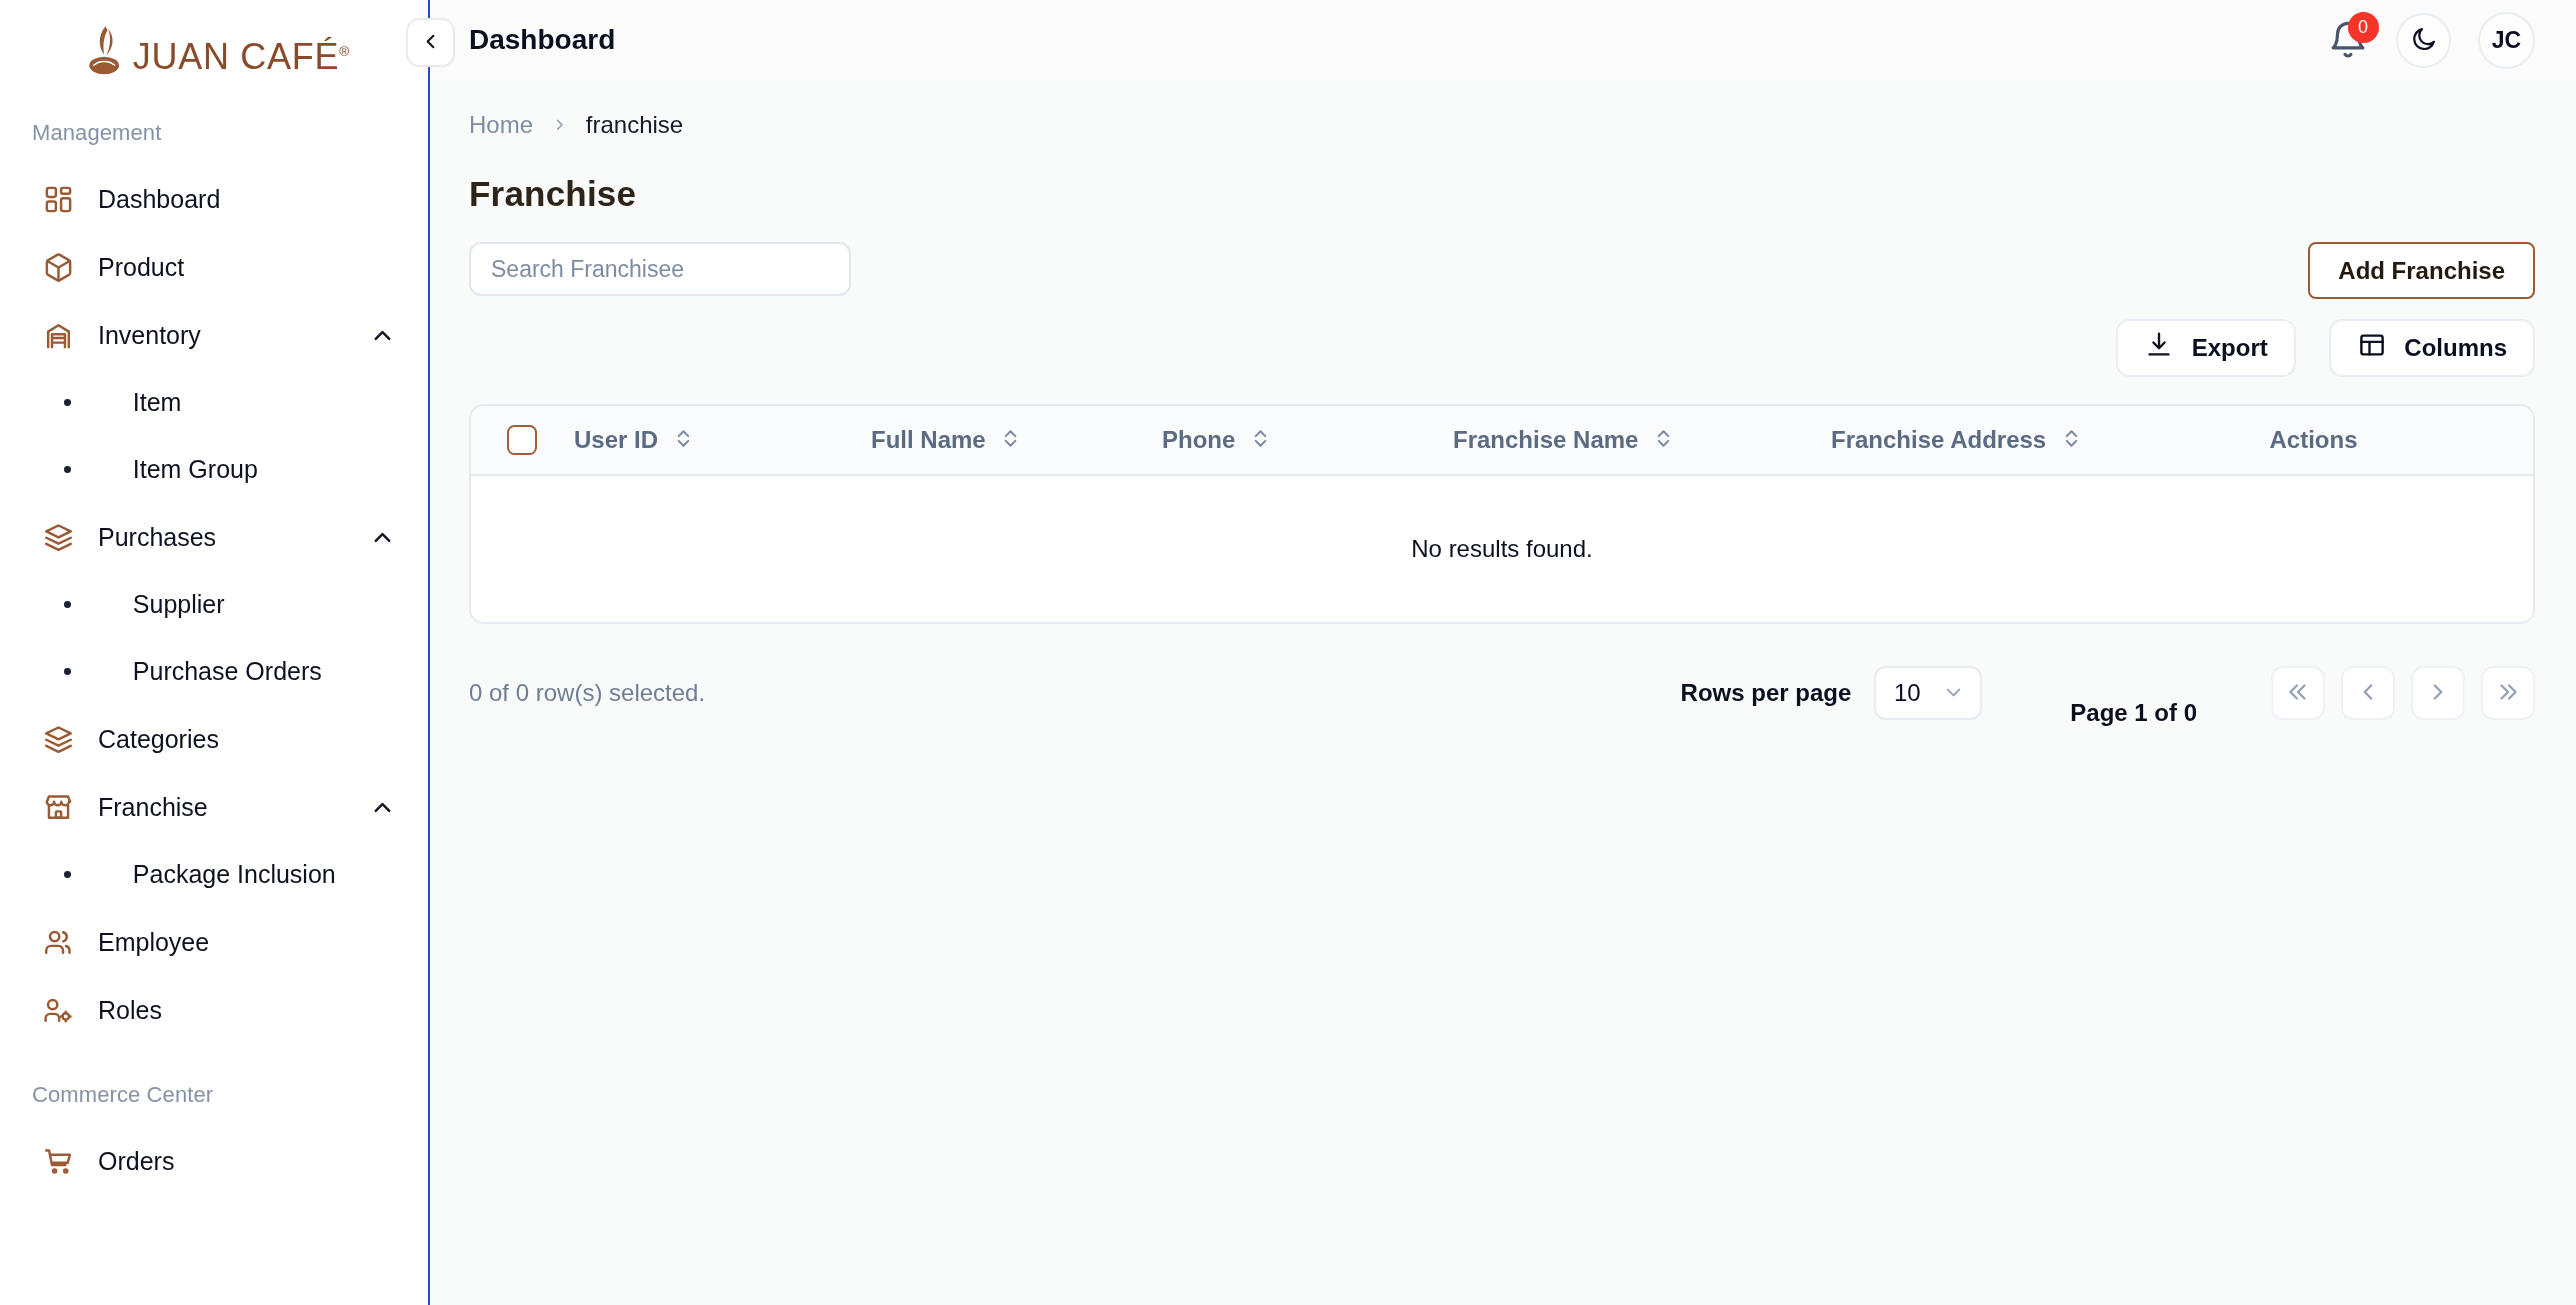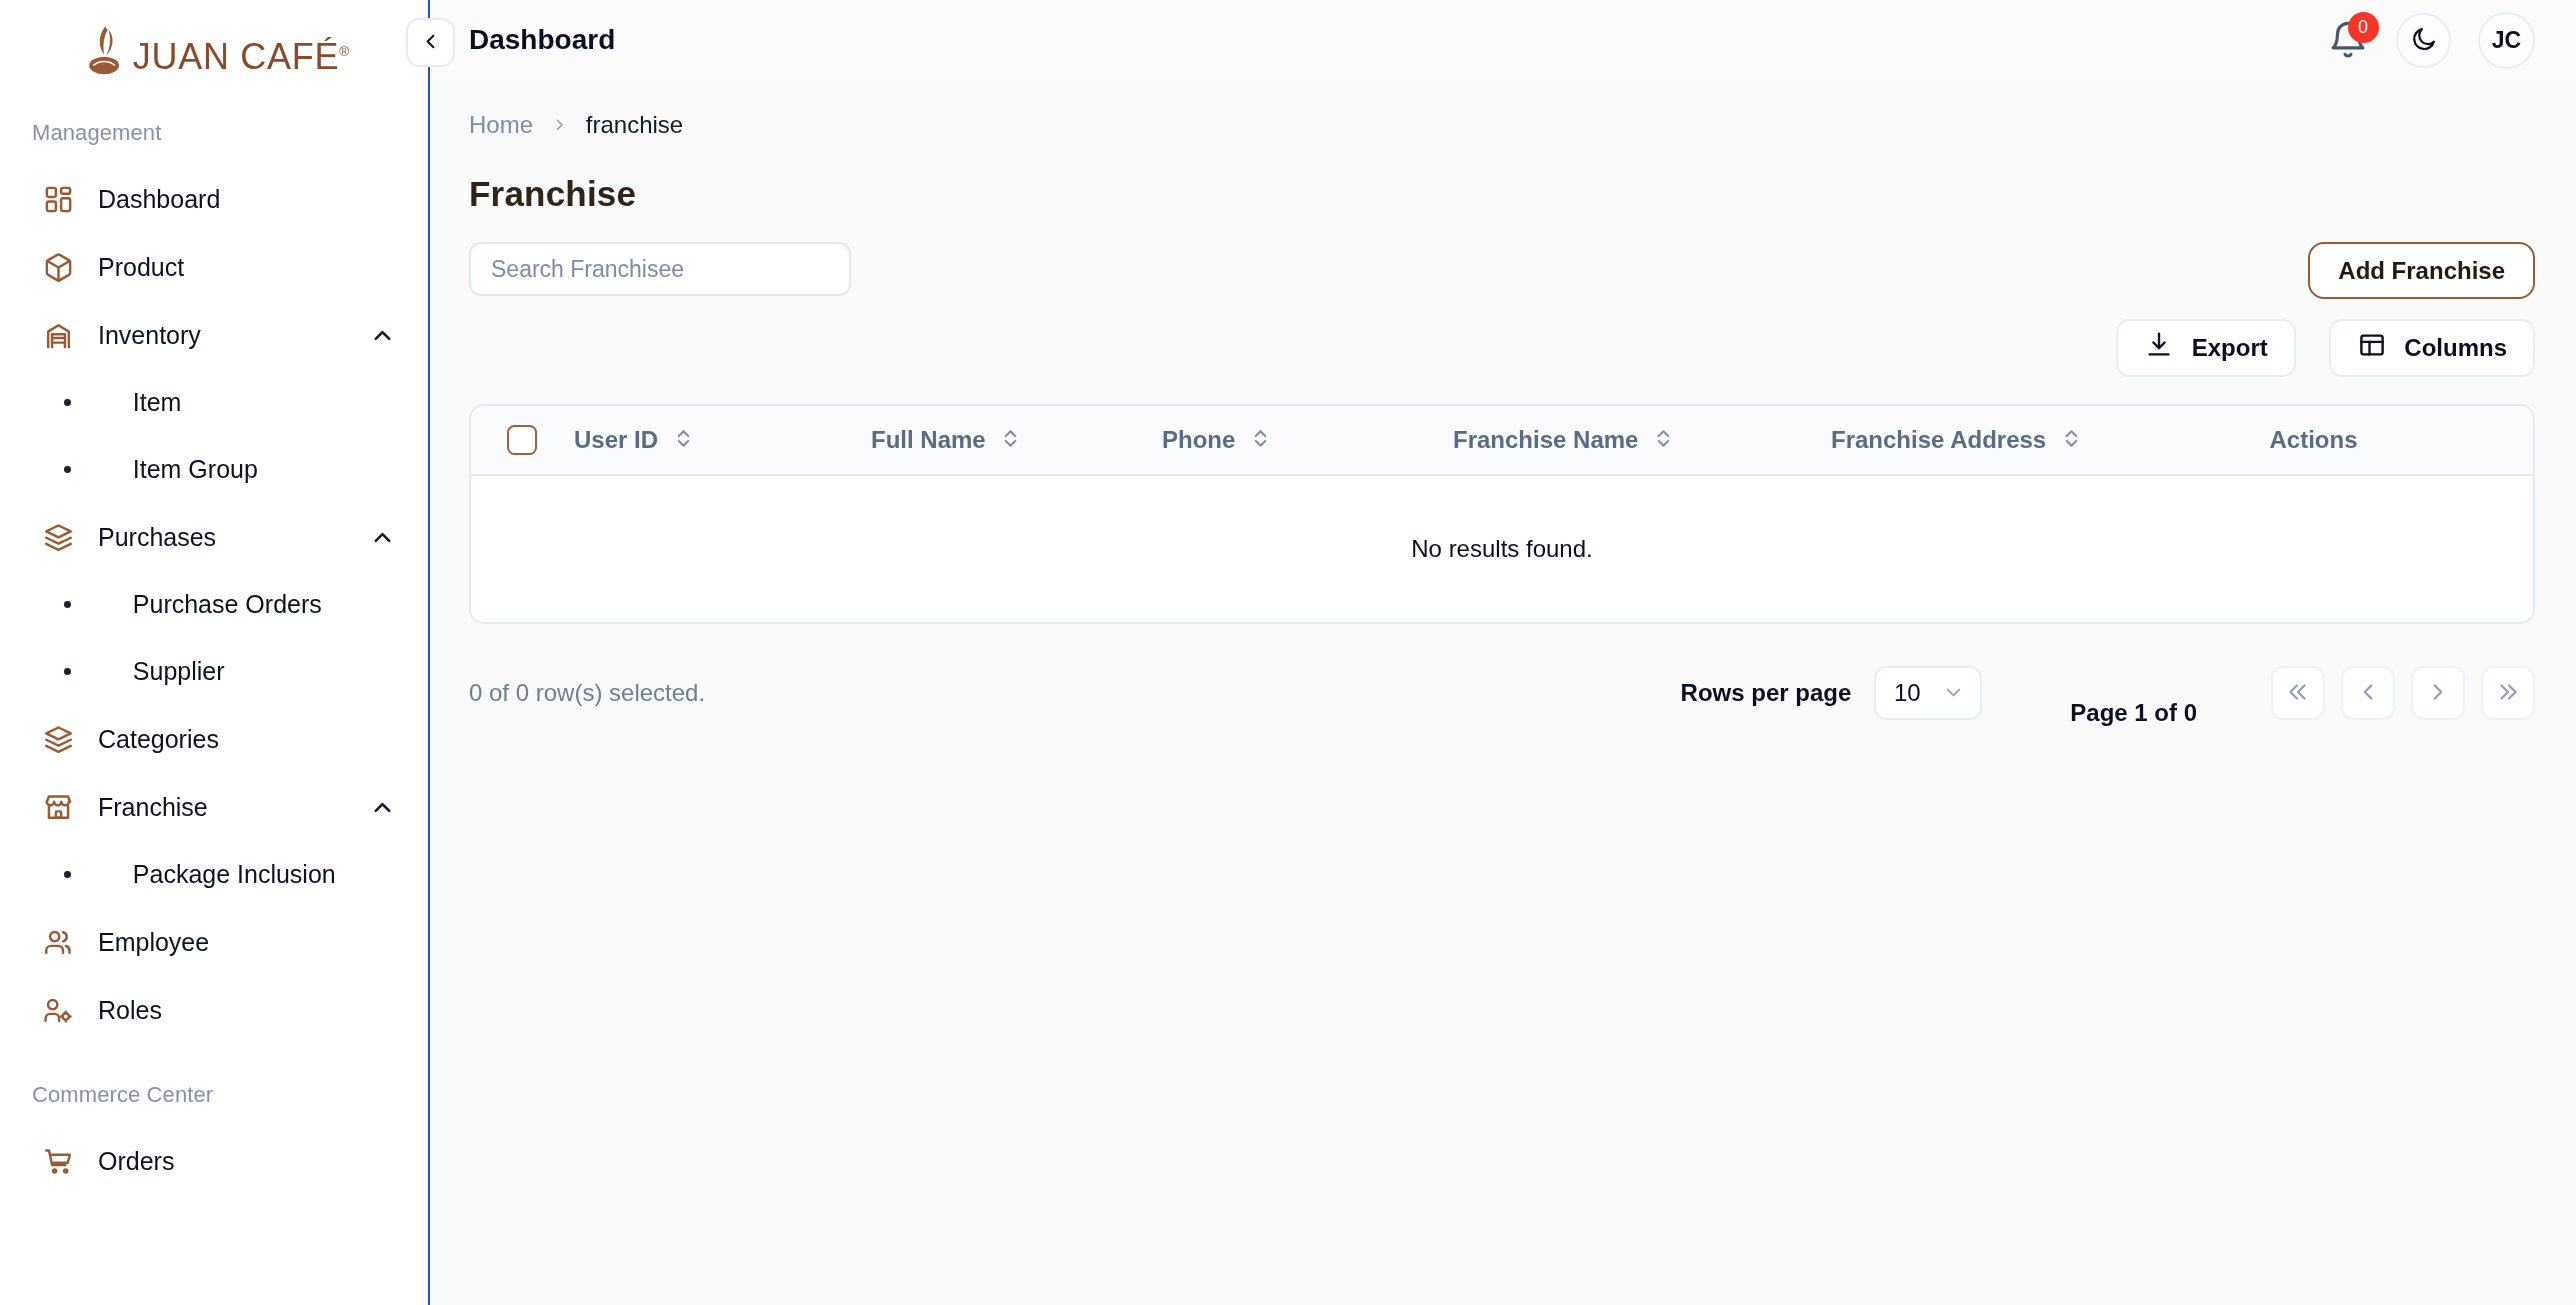--- a/index.html
+++ b/index.html
@@ -95,21 +95,21 @@
   .page-title { font-size:35px; font-weight:600; color:#2e2418; margin-top:35px; letter-spacing:0.2px; }
 
   .toolbar-row { display:flex; align-items:flex-start; margin-top:28px; }
   .search-input {
     width:382px; height:54px; border:2px solid #e2e8f0; border-radius:12px;
     background:#ffffff; font-size:23px; color:#0b1020; padding:0 20px;
     font-family:"Liberation Sans", sans-serif; outline:none;
   }
   .search-input::placeholder { color:#7e8ca2; }
   .add-btn {
-    margin-left:auto; height:57px; border:2px solid #9a5a33; border-radius:16px;
+    margin-left:auto; height:57px; border:2px solid #9a5a33; border-radius:8px;
     background:#ffffff; color:#241a10; font-size:24px; font-weight:600;
     padding:0 28px; cursor:pointer; font-family:"Liberation Sans", sans-serif;
   }
 
   .tools-row { display:flex; justify-content:flex-end; gap:33px; margin-top:20px; }
   .tool-btn {
     height:58px; border:2px solid #e9edf3; border-radius:13.5px; background:#ffffff;
     display:flex; align-items:center; gap:17.6px; padding:0 26px; cursor:pointer;
     font-size:24px; font-weight:600; color:#0b1020;
     font-family:"Liberation Sans", sans-serif;
@@ -250,25 +250,25 @@
       </span>
       <span class="nlabel">Purchases</span>
       <span class="chev">
         <svg viewBox="0 0 24 24" fill="none" stroke="currentColor" stroke-width="2.2" stroke-linecap="round" stroke-linejoin="round">
             <path d="M18 15l-6-6-6 6"></path>
           </svg>
       </span>
     </div>
     <div class="sub-item">
       <span class="sub-dot"></span>
-      <span class="slabel">Purchase Orders</span>
+      <span class="slabel">Supplier</span>
     </div>
     <div class="sub-item">
       <span class="sub-dot"></span>
-      <span class="slabel">Supplier</span>
+      <span class="slabel">Purchase Orders</span>
     </div>
 
     <div class="nav-item">
       <span class="nic">
         <svg viewBox="0 0 24 24" fill="none" stroke="currentColor" stroke-width="1.9" stroke-linecap="round" stroke-linejoin="round">
           <path d="M12 2.7 2.5 7.3 12 11.9l9.5-4.6z"></path>
             <path d="M2.5 12.2 12 16.8l9.5-4.6"></path>
             <path d="M2.5 16.9 12 21.5l9.5-4.6"></path>
         </svg>
       </span>

